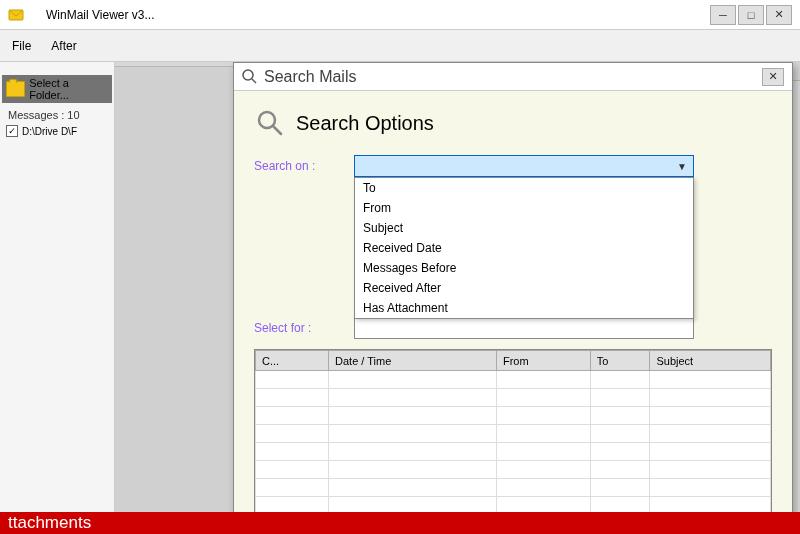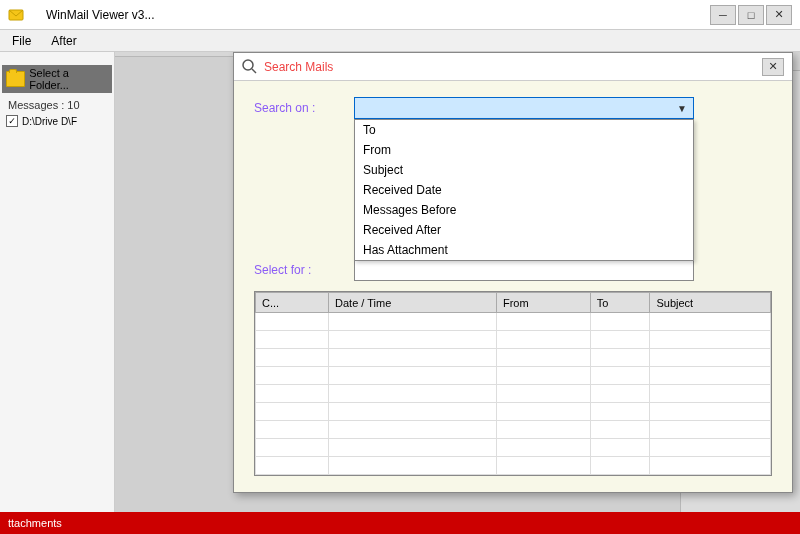--- a/index.html
+++ b/index.html
@@ -55,21 +55,21 @@
       display: flex;
       align-items: center;
       justify-content: center;
       font-size: 11px;
       color: #333;
     }
 
     
     .menu-bar {
       background: #f0f0f0;
-      height: 22px;
+      height: 32px;
       display: flex;
       align-items: center;
       padding: 0 4px;
       border-bottom: 1px solid #ccc;
       gap: 4px;
     }
     .menu-item {
       padding: 2px 8px;
       cursor: pointer;
       font-size: 12px;
@@ -180,21 +180,21 @@
     
     .bottom-bar {
       height: 22px;
       background: #cc0000;
       display: flex;
       align-items: center;
       padding: 0 8px;
     }
     .bottom-bar-text {
       color: #fff;
-      font-size: 11px;
+      font-size: 17px;
     }
 
     
     .modal-overlay {
       position: absolute;
       top: 0; left: 0; right: 0; bottom: 0;
       background: rgba(0,0,0,0.1);
       display: flex;
       align-items: flex-start;
       justify-content: center;
@@ -220,22 +220,22 @@
       justify-content: space-between;
       padding: 0 8px;
       border-bottom: 1px solid #ccc;
     }
     .search-dialog-title-left {
       display: flex;
       align-items: center;
       gap: 6px;
     }
     .search-dialog-title-text {
-      font-size: 12px;
-      color: #ef4444;
+      font-size: 16px;
+      color: #404040;
     }
     .dialog-close-btn {
       width: 22px;
       height: 18px;
       border: 1px solid #aaa;
       background: #e1e1e1;
       cursor: pointer;
       display: flex;
       align-items: center;
       justify-content: center;
@@ -441,20 +441,29 @@
                 <circle cx="6" cy="6" r="5" fill="none" stroke="#555" stroke-width="1.5"></circle>
                 <line x1="10" y1="10" x2="14" y2="14" stroke="#555" stroke-width="1.5"></line>
               </svg>
               <span class="search-dialog-title-text">Search Mails</span>
             </div>
             <button class="dialog-close-btn">✕</button>
           </div>
 
           <div class="search-dialog-body">
 
+            <div class="search-heading">
+              <div class="search-icon-large">
+                <svg viewBox="0 0 28 28" fill="none" xmlns="http://www.w3.org/2000/svg">
+                  <circle cx="11" cy="11" r="8" fill="none" stroke="#888" stroke-width="2.5"></circle>
+                  <line x1="17" y1="17" x2="25" y2="25" stroke="#888" stroke-width="2.5" stroke-linecap="round"></line>
+                </svg>
+              </div>
+              <span class="search-title-text">Search Options</span>
+            </div>
 
             <div class="form-row">
               <span class="form-label">Search on :</span>
               <div class="dropdown-container">
                 <div class="dropdown-trigger">
                   <span></span>
                   <span class="dropdown-arrow">▼</span>
                 </div>
 
                 <div class="dropdown-list">

